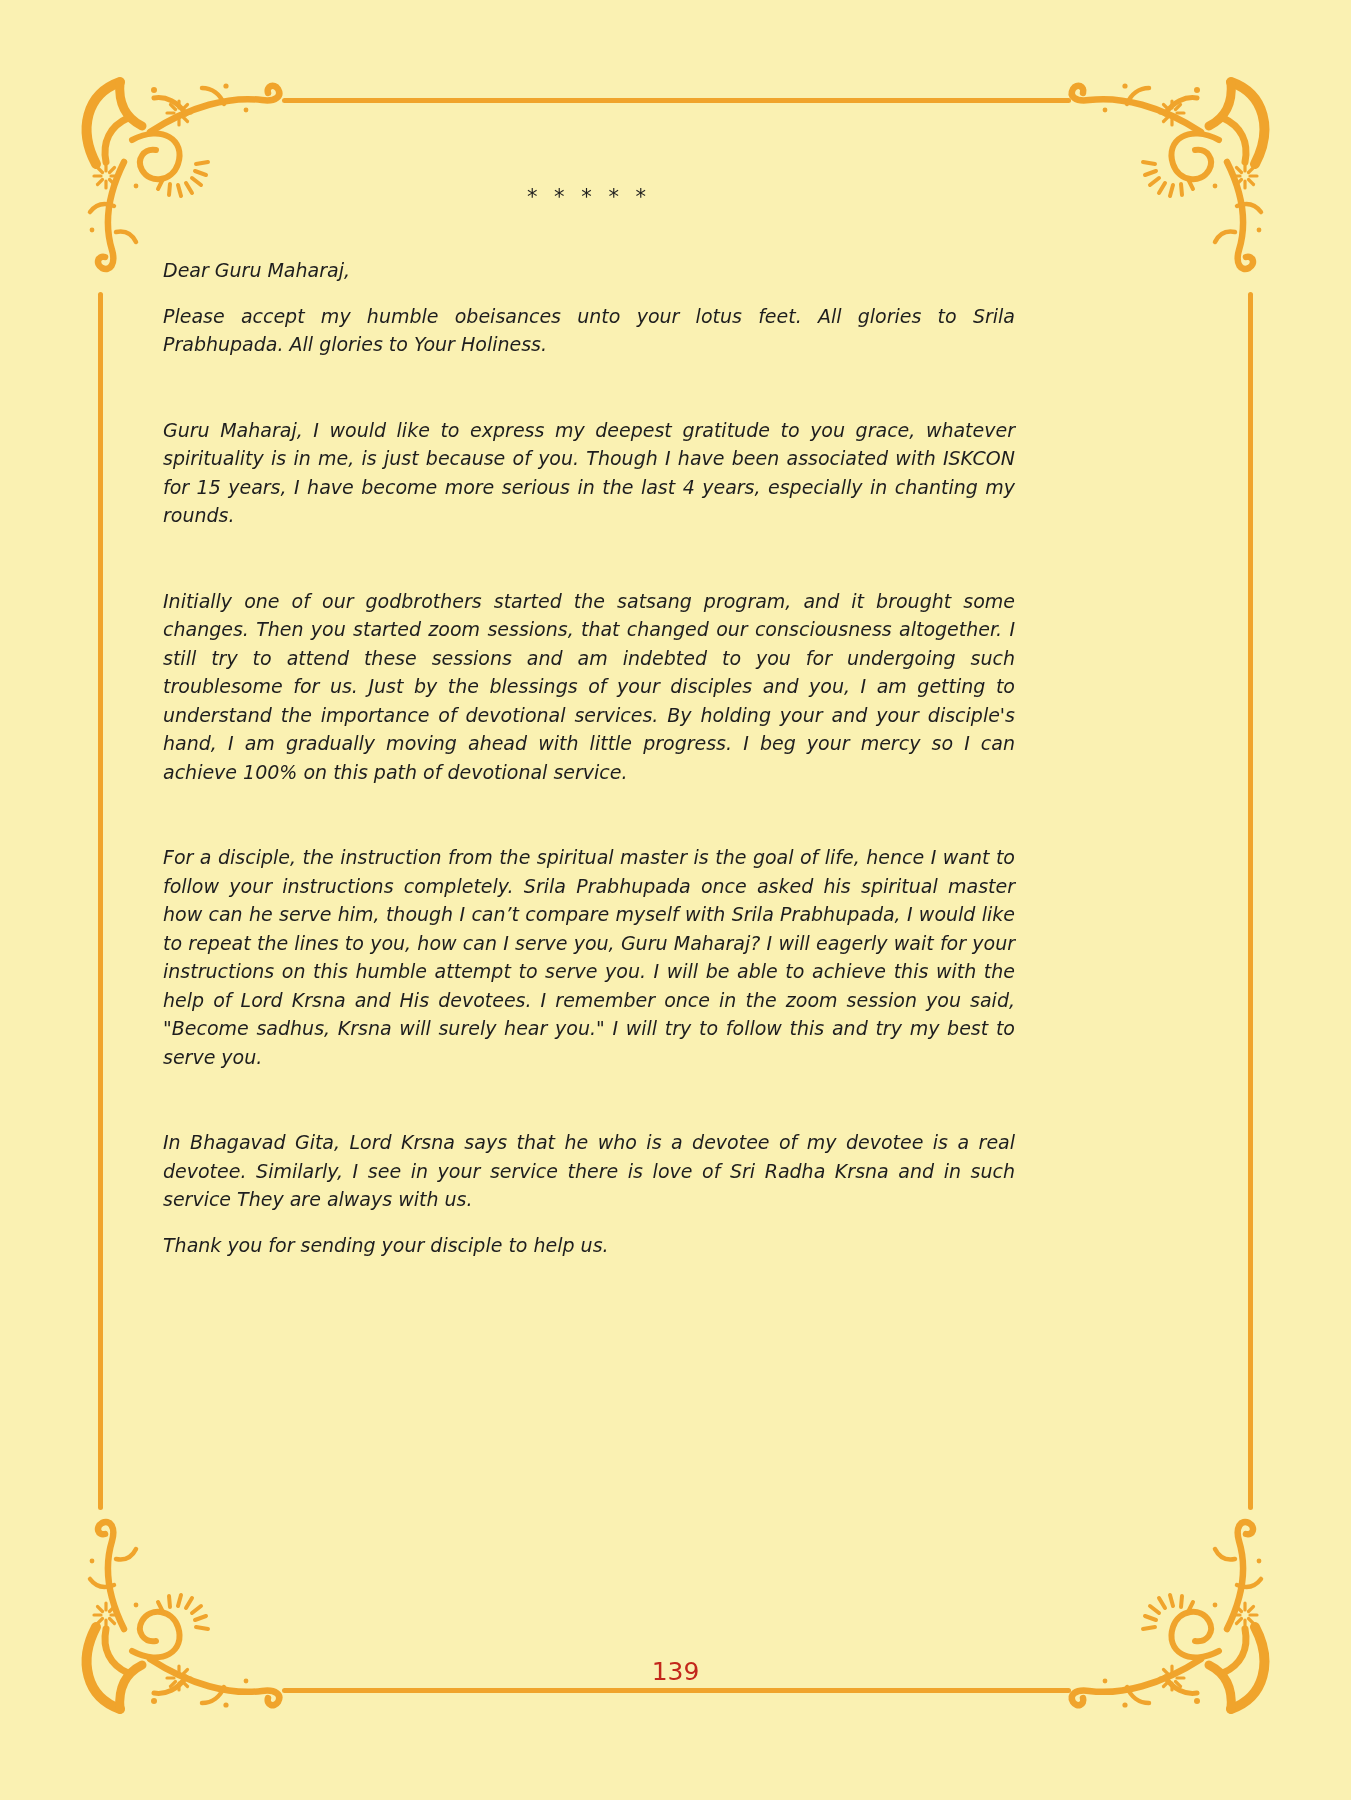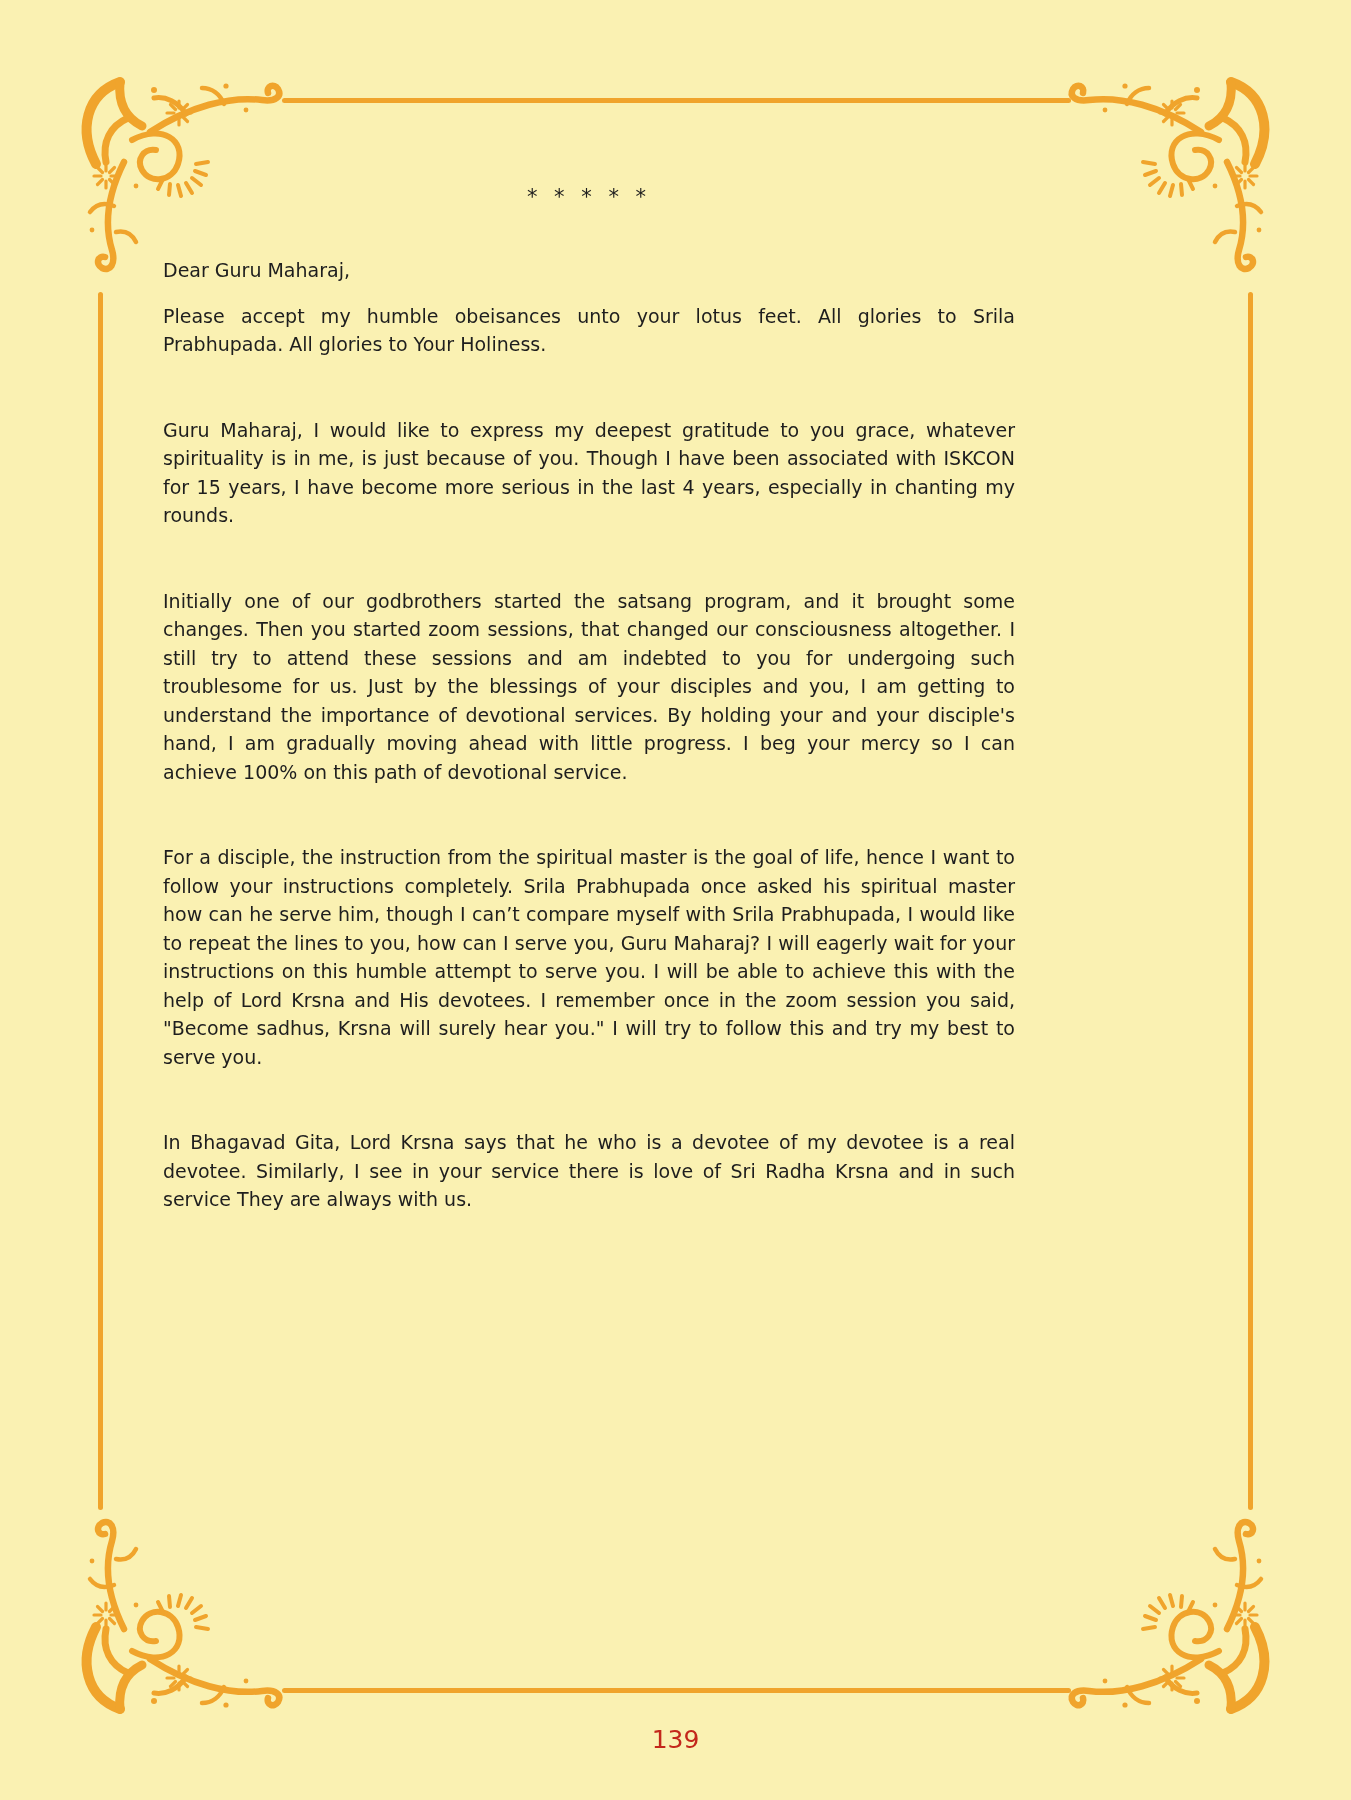--- a/index.html
+++ b/index.html
@@ -24,25 +24,25 @@
   .corner.br{left:1045px;top:1485px;transform:scale(-1,-1);}
   
   .content{
     position:absolute;left:163px;top:0;width:852px;
     color:#1E1E1E;font-size:19px;line-height:28.5px;
   }
   .stars{
     margin-top:184px;text-align:center;
     font-size:21px;line-height:26px;letter-spacing:5px;
   }
-  .content p{margin:17px 0 0;text-align:justify;}
+  .content p{margin:17px 0 0;text-align:justify;font-style:italic;}
   .content p.first{margin-top:46px;}
   .content p.gap{margin-top:57px;}
   .page-number{
-    position:absolute;left:0;top:1726px;width:100%;
+    position:absolute;left:0;top:1658px;width:100%;
     text-align:center;color:#C3271B;font-size:25px;line-height:28px;
   }
 </style>
 </head>
 <body>
 
 <svg width="0" height="0" style="position:absolute" aria-hidden="true">
   <defs>
     <g id="corner-motif" stroke="#F0A42C" fill="none" stroke-linecap="round">
 
@@ -124,15 +124,16 @@
   </svg>
 
 <div class="content">
   <div class="stars">* * * * *</div>
   <p class="first">Dear Guru Maharaj,</p>
   <p>Please accept my humble obeisances unto your lotus feet. All glories to Srila Prabhupada. All glories to Your Holiness.</p>
   <p class="gap">Guru Maharaj, I would like to express my deepest gratitude to you grace, whatever spirituality is in me, is just because of you. Though I have been associated with ISKCON for 15 years, I have become more serious in the last 4 years, especially in chanting my rounds.</p>
   <p class="gap">Initially one of our godbrothers started the satsang program, and it brought some changes. Then you started zoom sessions, that changed our consciousness altogether. I still try to attend these sessions and am indebted to you for undergoing such troublesome for us. Just by the blessings of your disciples and you, I am getting to understand the importance of devotional services. By holding your and your disciple's hand, I am gradually moving ahead with little progress. I beg your mercy so I can achieve 100% on this path of devotional service.</p>
   <p class="gap">For a disciple, the instruction from the spiritual master is the goal of life, hence I want to follow your instructions completely. Srila Prabhupada once asked his spiritual master how can he serve him, though I can’t compare myself with Srila Prabhupada, I would like to repeat the lines to you, how can I serve you, Guru Maharaj? I will eagerly wait for your instructions on this humble attempt to serve you. I will be able to achieve this with the help of Lord Krsna and His devotees. I remember once in the zoom session you said, "Become sadhus, Krsna will surely hear you." I will try to follow this and try my best to serve you.</p>
   <p class="gap">In Bhagavad Gita, Lord Krsna says that he who is a devotee of my devotee is a real devotee. Similarly, I see in your service there is love of Sri Radha Krsna and in such service They are always with us.</p>
+  <p>Thank you for sending your disciple to help us.</p>
 </div>
 
 <div class="page-number">139</div>
 
 </body></html>

